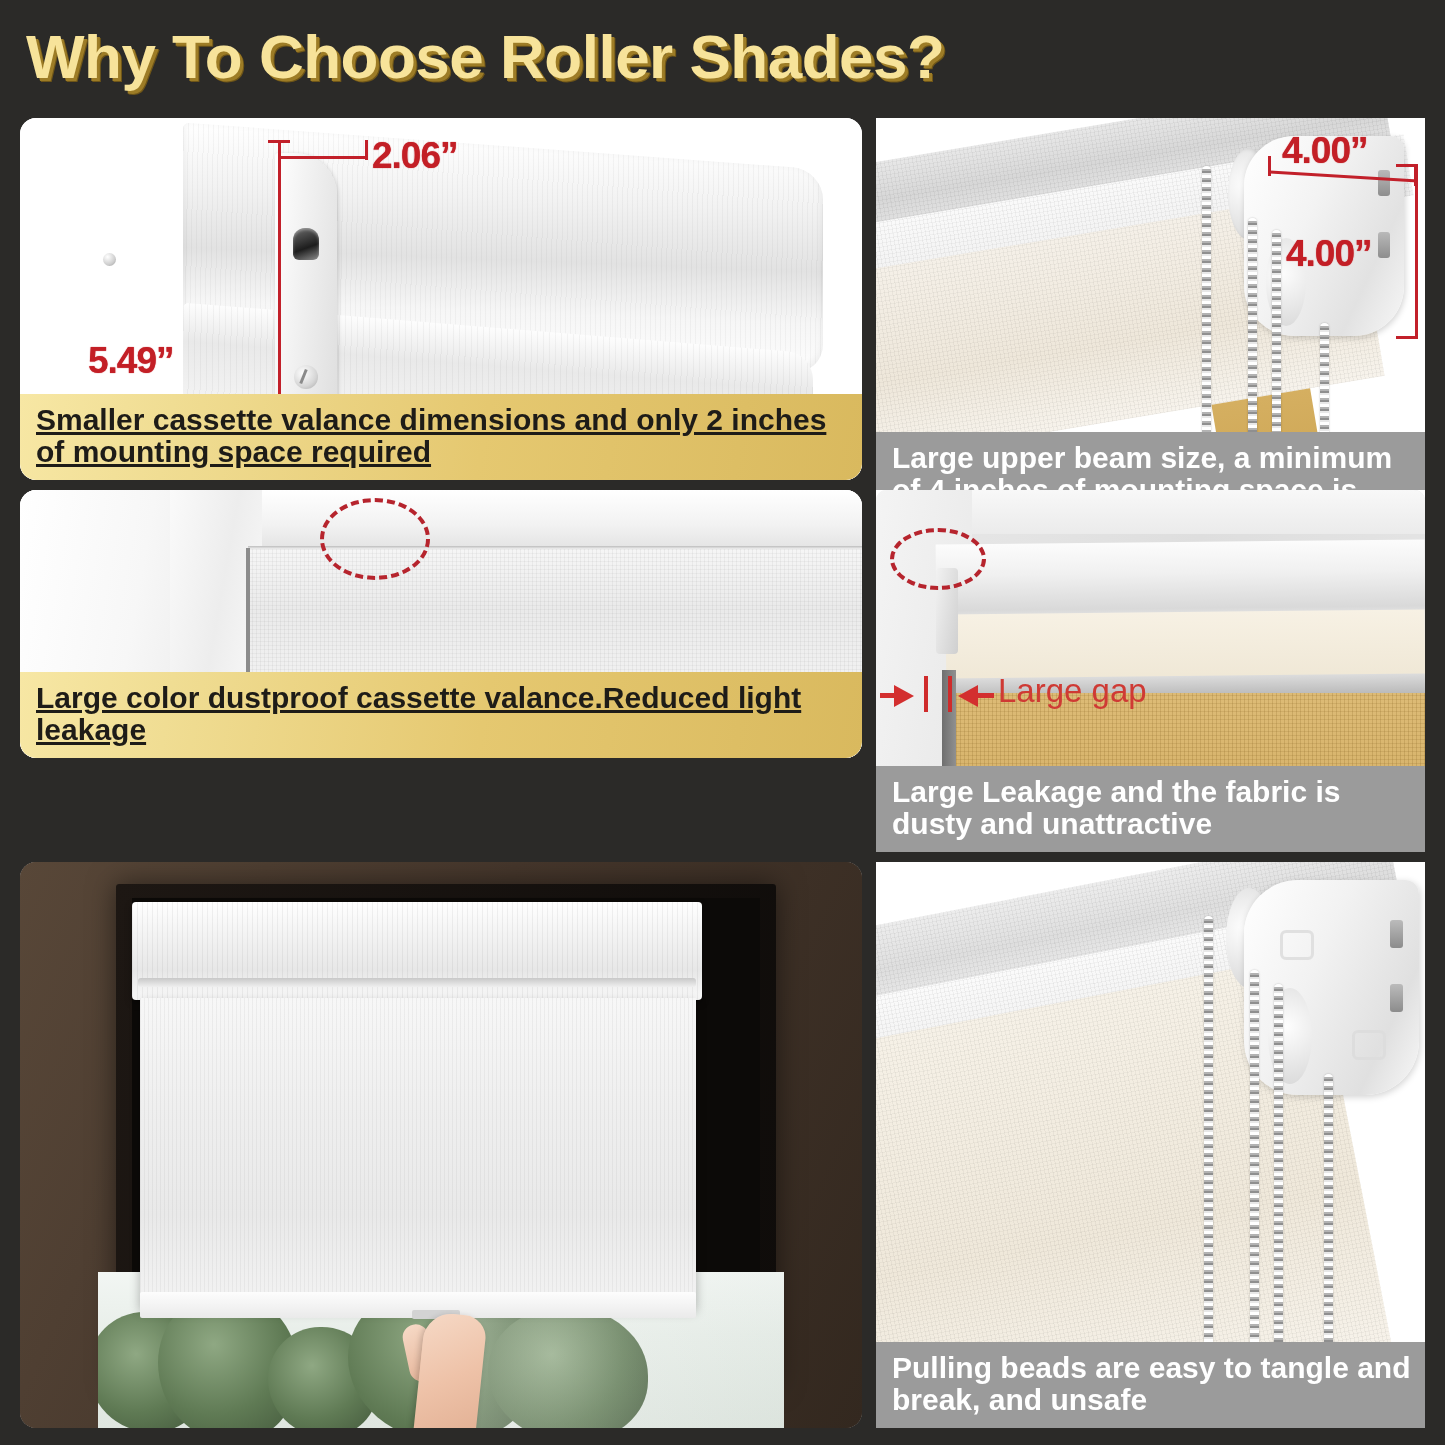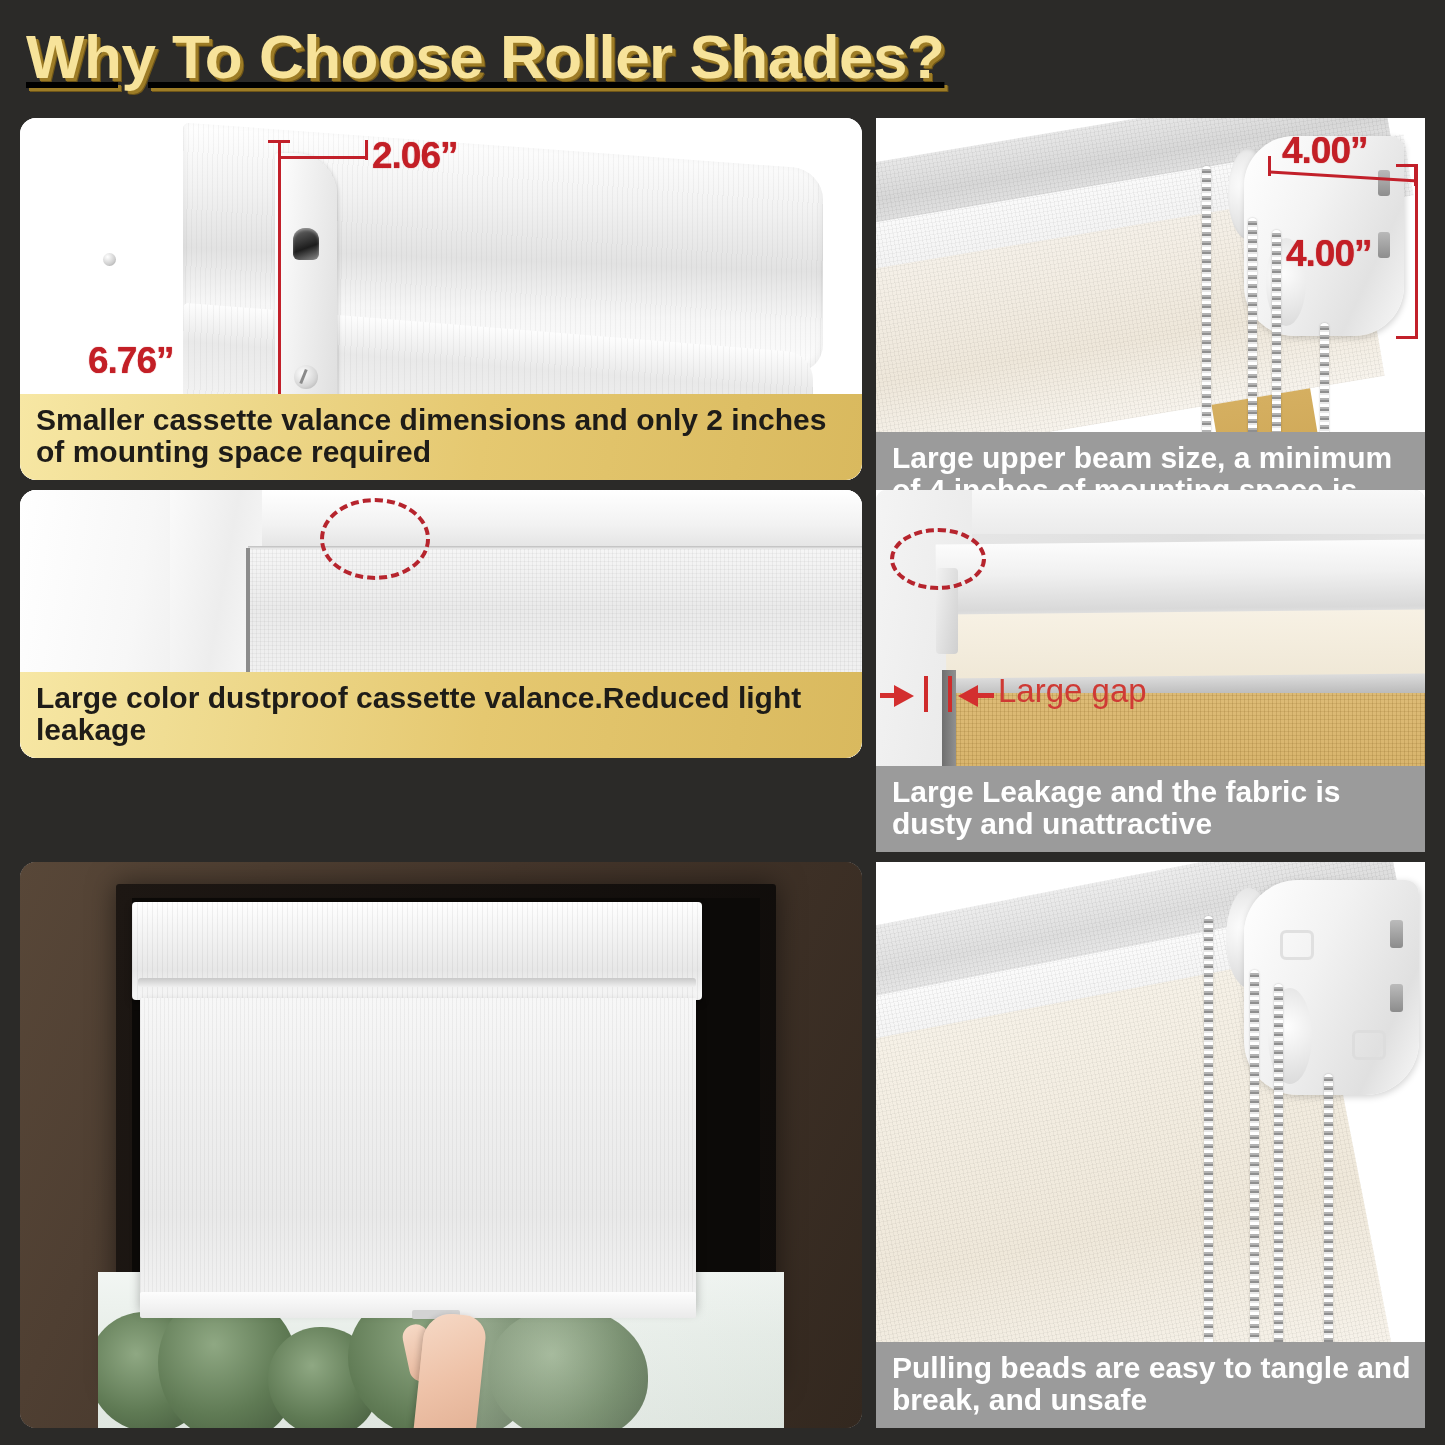--- a/index.html
+++ b/index.html
@@ -5,21 +5,21 @@
   * { margin:0; padding:0; box-sizing:border-box; }
   body {
     width:1445px; height:1445px;
     background:#2b2a28;
     font-family:"Liberation Sans", sans-serif;
     overflow:hidden;
     position:relative;
   }
 
   
-  .title-wrap { position:absolute; left:26px; top:18px; width:1200px; height:80px;text-decoration:underline; }
+  .title-wrap { position:absolute; left:26px; top:18px; width:1200px; height:80px; }
   .title {
     font-size:62px; font-weight:bold; letter-spacing:-0.5px;
     color:#f7e39a;
     text-shadow: 3px 3px 0 #9d7c26, 4px 4px 0 #6e5518;
     white-space:nowrap;
     line-height:78px;
   }
 
   
   .grid { position:absolute; left:0; top:108px; width:1445px; height:1330px; }
@@ -31,21 +31,21 @@
 
   
   .cap {
     position:absolute; left:0; right:0; bottom:0;
     padding:10px 14px 12px 16px;
     font-size:30px; font-weight:bold; line-height:1.07;
   }
   .cap.gold {
     background:linear-gradient(100deg,#f7e7a4 0%,#f0dd93 18%,#e5c870 55%,#d9b95e 100%);
     color:#1e1c18;
-    border-bottom-left-radius:16px; border-bottom-right-radius:16px;
+    border-bottom-left-radius:16px; border-bottom-right-radius:16px;text-decoration:underline;
   }
   .cap.gray { background:#9b9b9b; color:#ffffff; }
 
   
   .p1 { left:20px; top:10px; width:842px; height:362px; }
   .p1 .stage { position:absolute; inset:0; background:#fff; }
   .valance-body {
     position:absolute; left:163px; top:28px; width:640px; height:205px;
     background:linear-gradient(178deg,#ffffff 0%,#f2f2f2 28%,#e2e2e2 55%,#f6f6f6 78%,#fdfdfd 100%);
     transform:skewY(4.2deg);
@@ -393,21 +393,21 @@
         <div class="bracket-screw2"></div>
 
         <div class="dim-cap-v" style="left:258px; top:22px;"></div>
         <div class="dim-cap-v" style="left:345px; top:22px;"></div>
         <div class="dim-line-h" style="left:258px; top:38px; width:90px;"></div>
         <div class="dim dim-label" style="left:352px; top:17px;">2.06”</div>
 
         <div class="dim-cap-h" style="left:248px; top:22px;"></div>
         <div class="dim-cap-h" style="left:248px; top:318px;"></div>
         <div class="dim-line-v" style="left:258px; top:22px; height:298px;"></div>
-        <div class="dim dim-label" style="left:68px; top:222px;">6.76”</div>
+        <div class="dim dim-label" style="left:68px; top:222px;">5.49”</div>
       </div>
     </div>
     <div class="cap gold">Smaller cassette valance dimensions and only 2 inches of mounting space required</div>
   </div>
 
   <div class="panel p2">
     <div class="photo">
       <div class="stage">
         <div class="beam-fabric-a">
             <div class="weave"></div>

